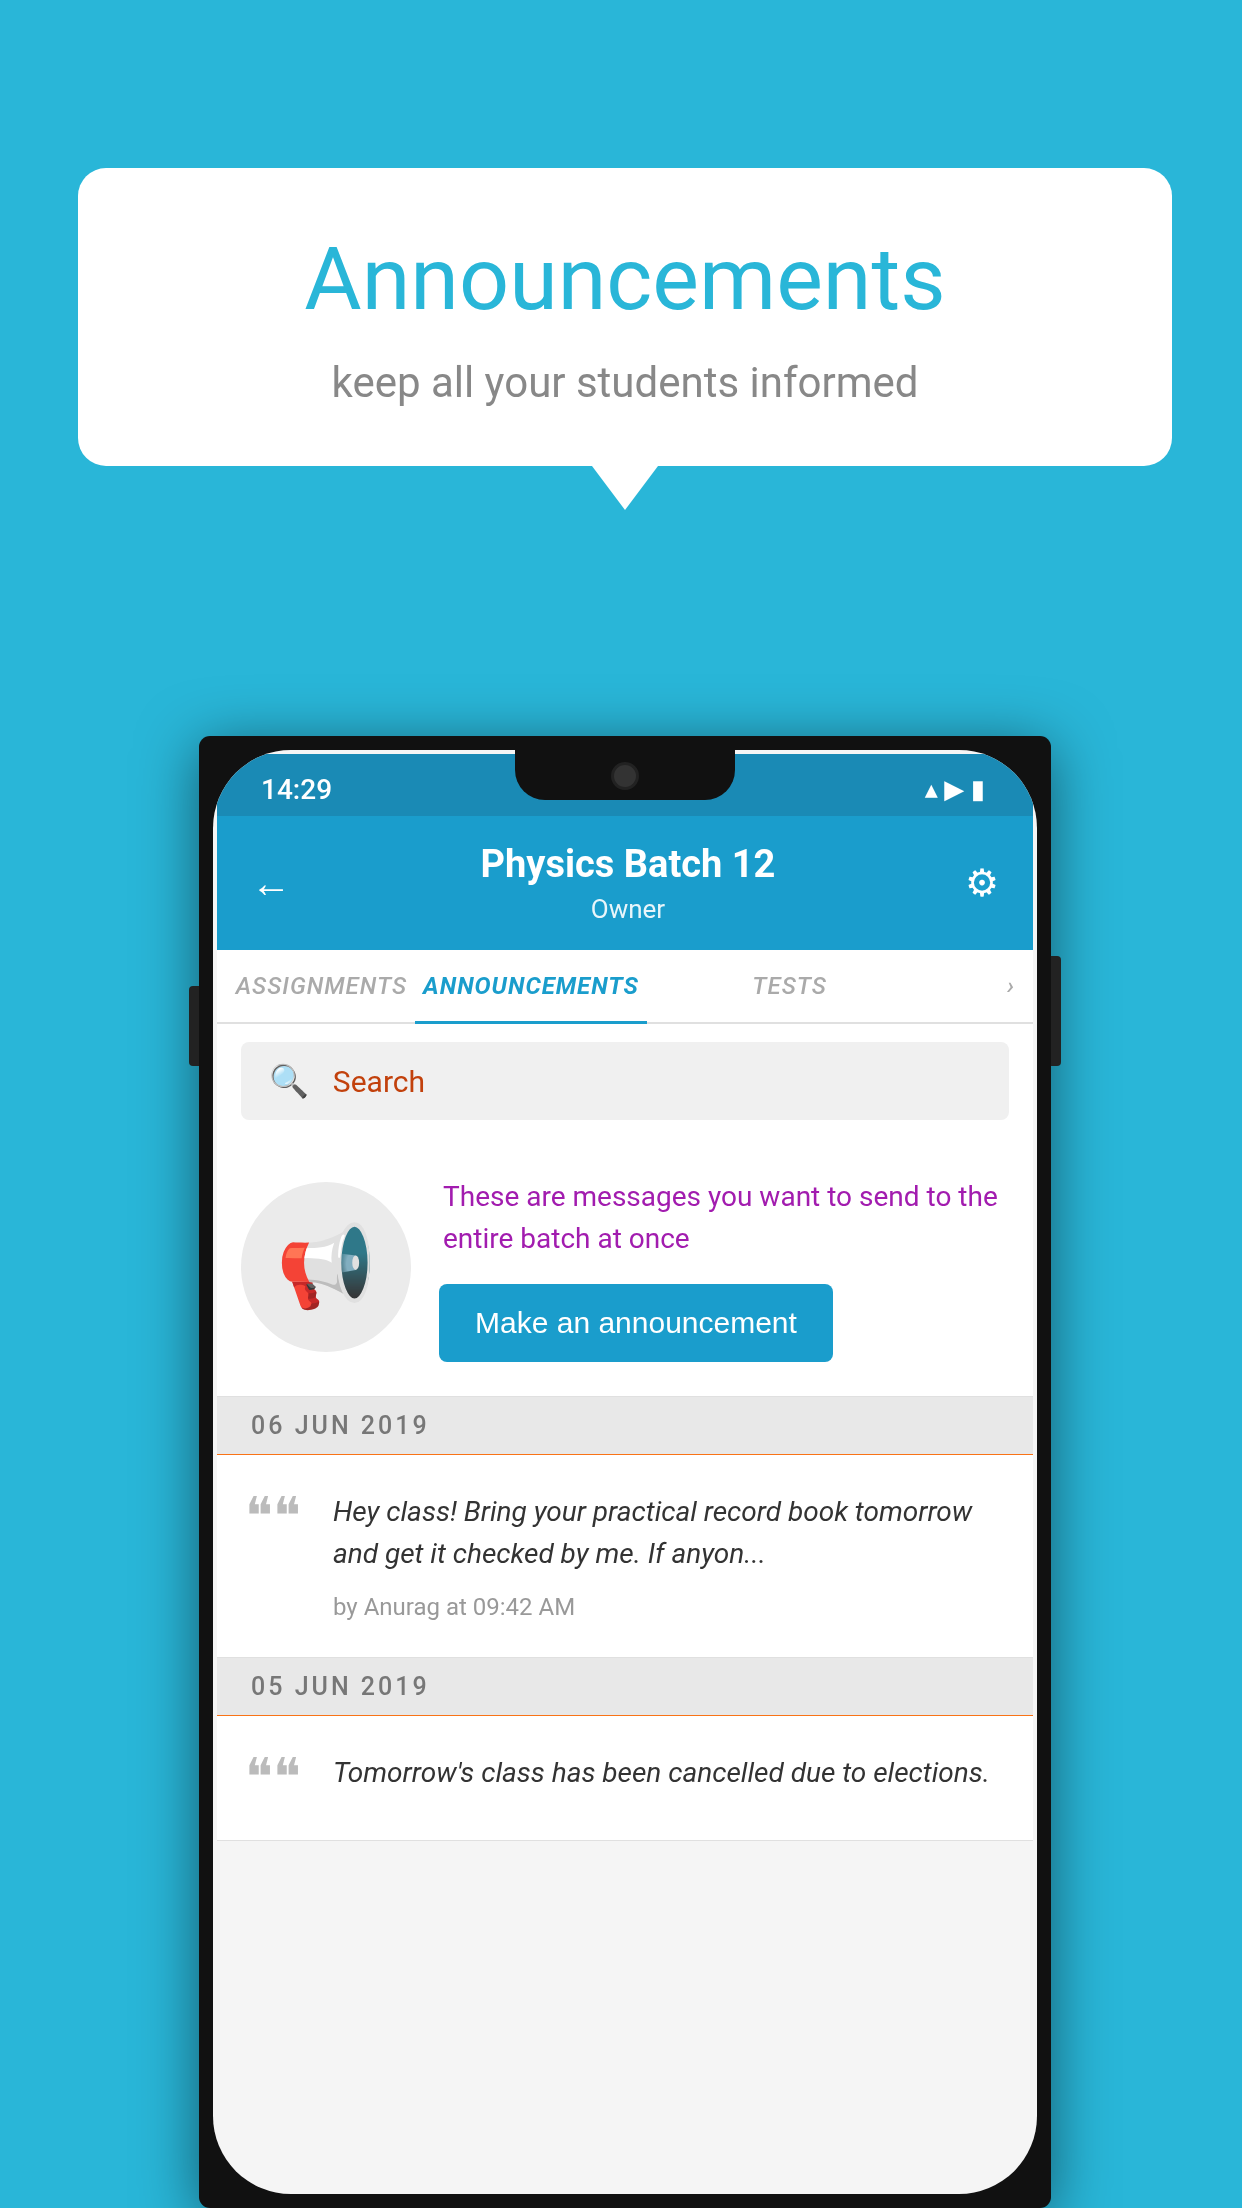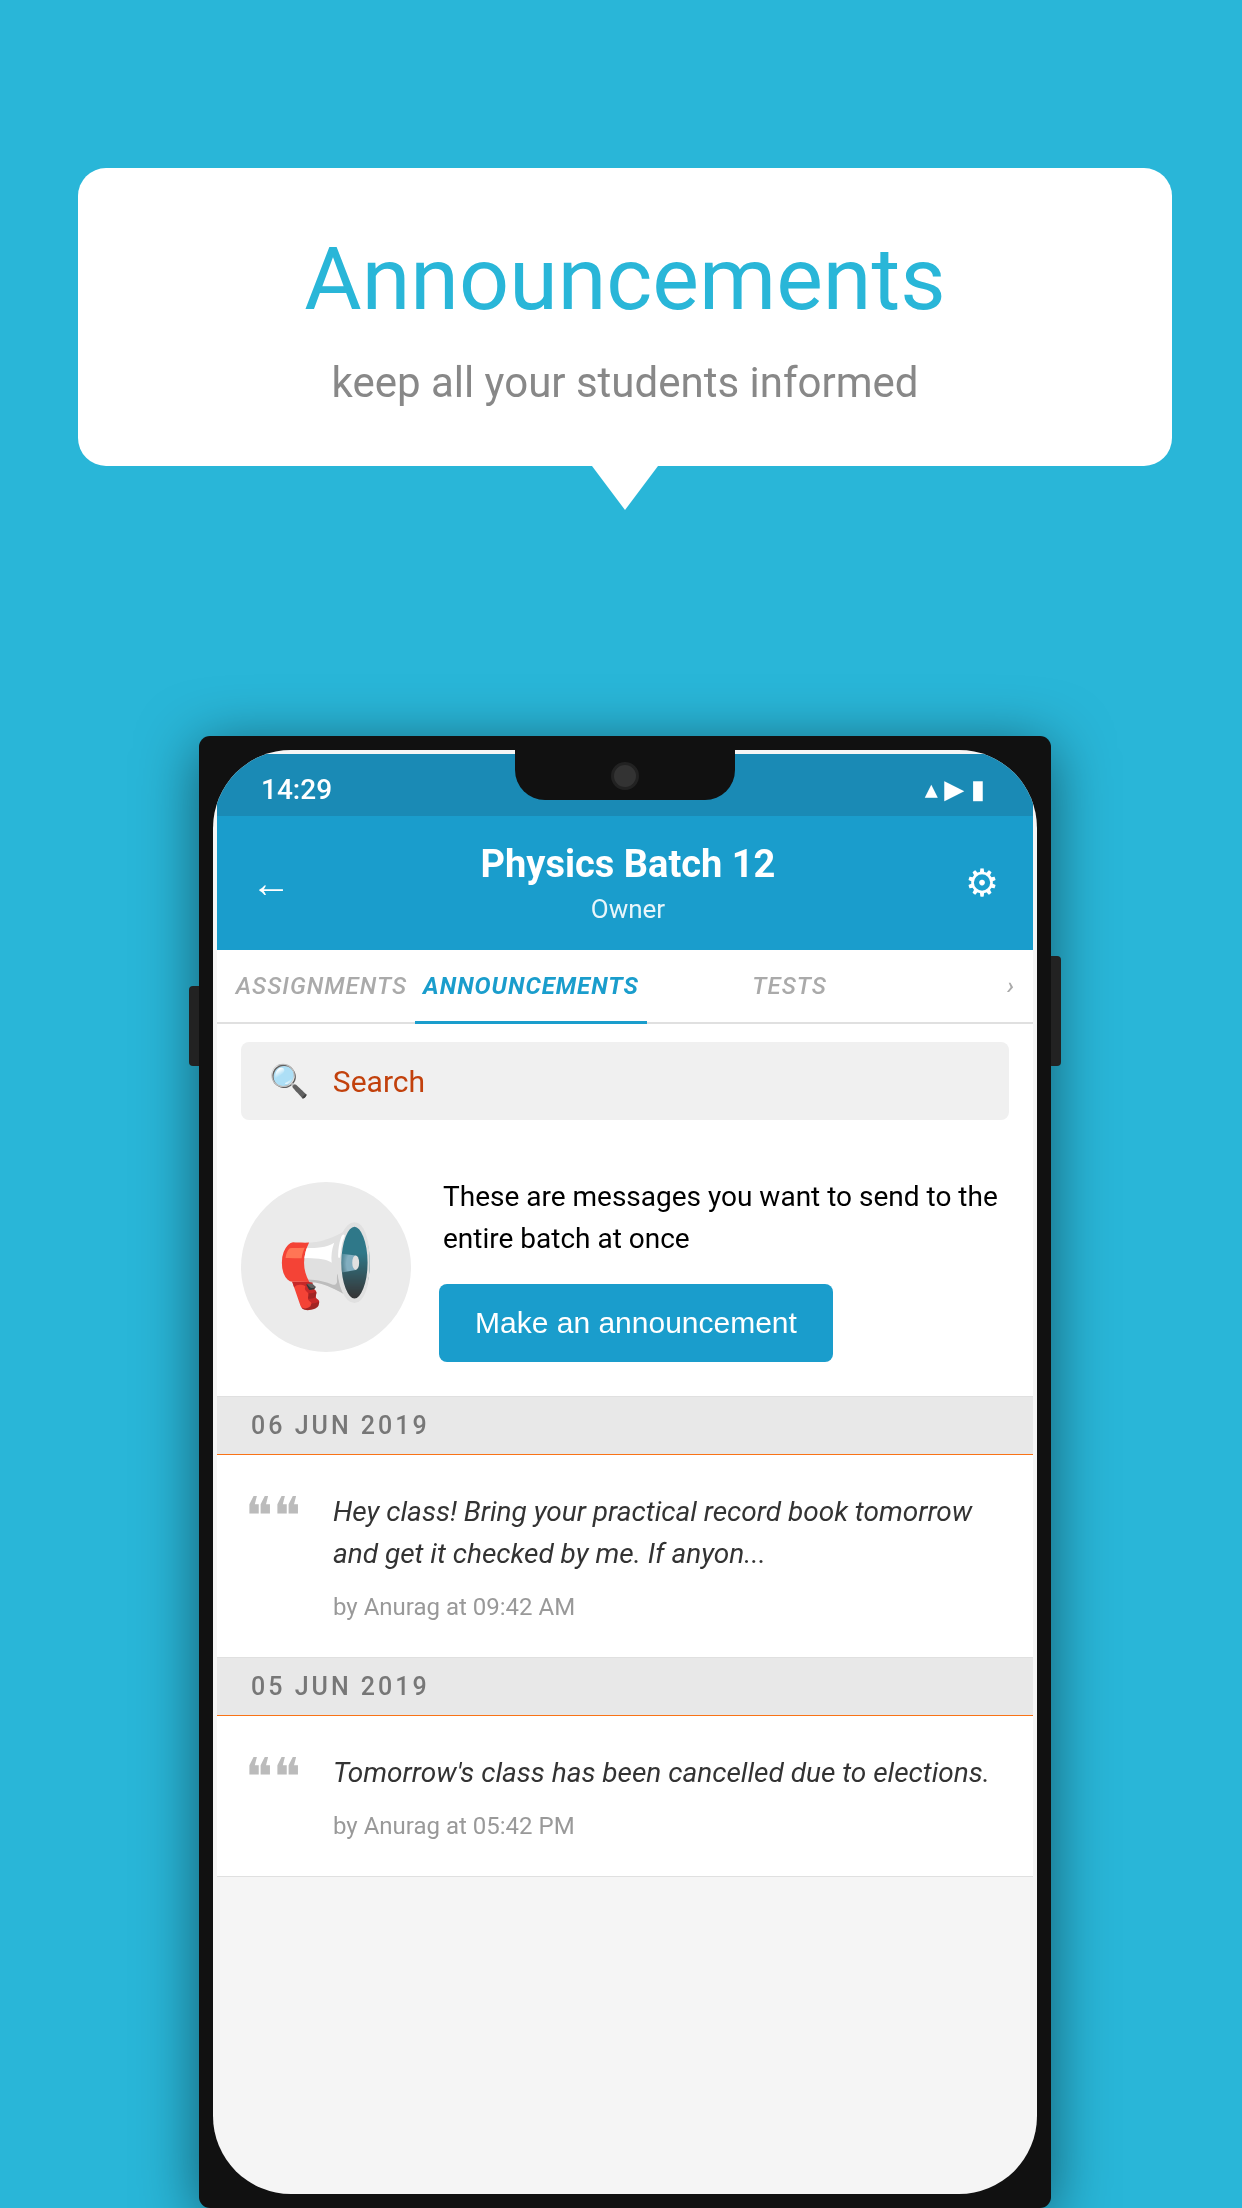--- a/index.html
+++ b/index.html
@@ -262,21 +262,21 @@
     .megaphone-icon {
       font-size: 80px;
       color: #607d8b;
     }
 
     .promo-content {
       flex: 1;
     }
 
     .promo-desc {
-      color: #000000;
+      color: #a21caf;
       font-size: 28px;
       line-height: 1.5;
       margin-bottom: 20px;
     }
 
     .make-announcement-btn {
       background: #1a9dcc;
       color: white;
       border: none;
       border-radius: 8px;
@@ -428,19 +428,18 @@
       </div>
 
       <div class="date-separator">
         <span>05  JUN  2019</span>
       </div>
 
       <div class="announcement-item">
         <span class="quote-icon">❝❝</span>
         <div class="announcement-content">
           <div class="announcement-text">Tomorrow's class has been cancelled due to elections.</div>
-          <div class="announcement-meta">by Anurag at 05:42 PM</div>
         </div>
       </div>
 
     </div>
   </div>
 </div>
 
 </body></html>

